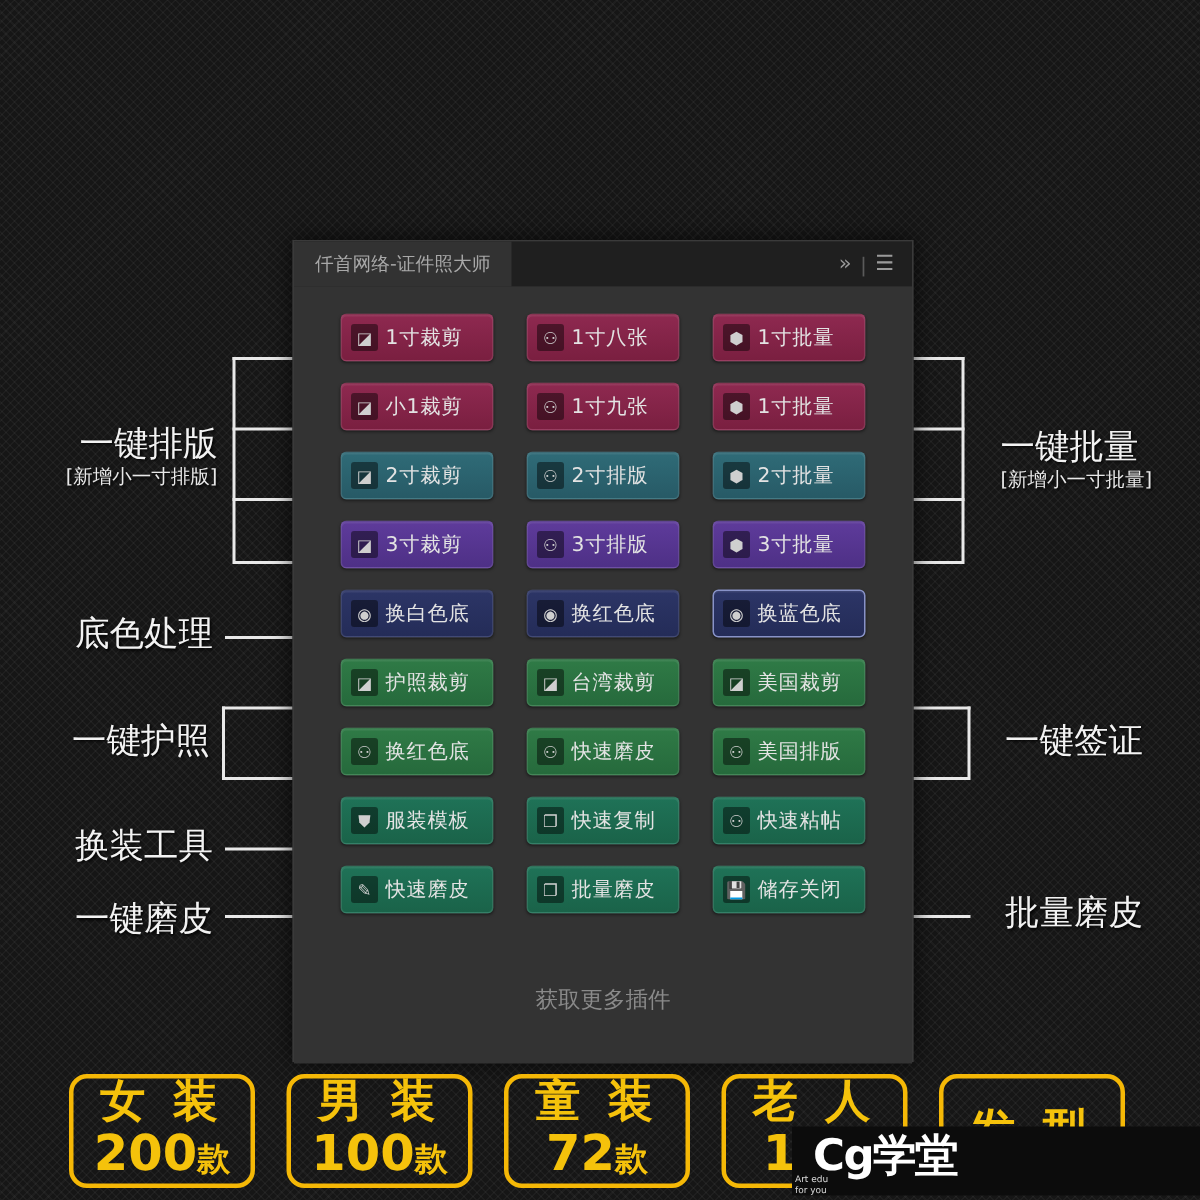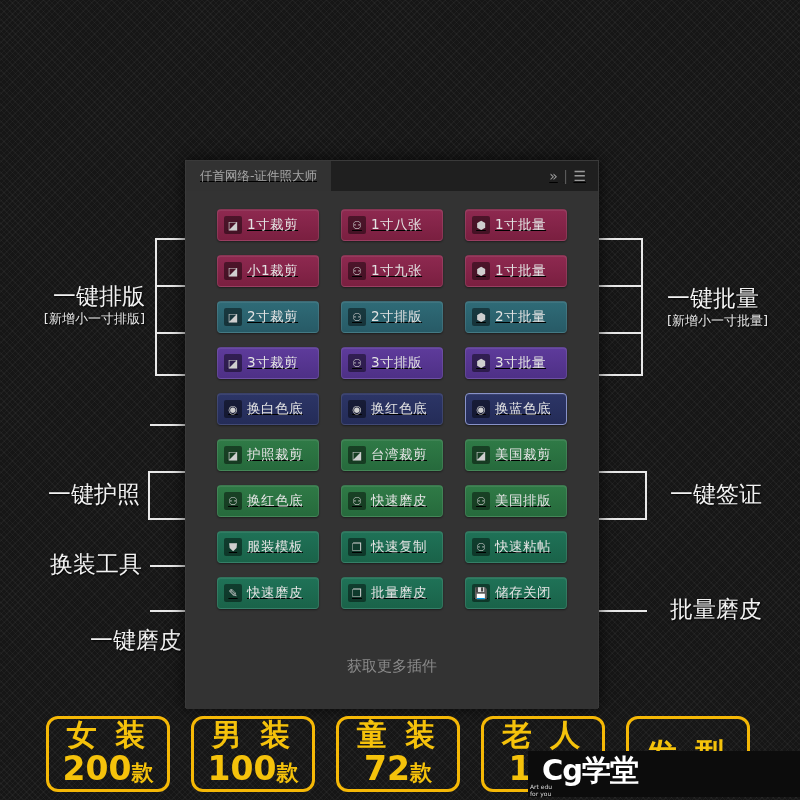--- a/index.html
+++ b/index.html
@@ -43,26 +43,25 @@
     line-height: 52px;
     color: #FFFFFF;
     text-shadow: 2px 2px 0 #000;
     white-space: nowrap;
   }
   #banner-sub .v { color: #F5C20B; font-family: "DejaVu Serif", serif; font-style: italic; font-size: 48px; }
   #banner-sub .ver { color: #F5C20B; }
 
   
   #panel {
-    position: absolute; left: 185px; top: 160px;
+    position: absolute; left: 195px; top: 160px;
     width: 414px; height: 548px;
     background: #2B2B2B;
     border: 1px solid #3a3a3a;
     box-shadow: 0 0 14px rgba(0,0,0,.75);
-    text-decoration: underline;
   }
   #panel-tabbar {
     position: relative;
     height: 30px;
     background: #1F1F1F;
     display: flex; align-items: center;
   }
   #panel-tab {
     height: 30px; line-height: 30px;
     padding: 0 14px;
@@ -260,27 +259,30 @@
     <div class="arrow left" style="left:573px; top:514px;"></div>
 
     <div class="line hline" style="left:582px; top:610px; width:65px;"></div>
     <div class="arrow left" style="left:573px; top:606px;"></div>
   </div>
 
   <div class="callout l" style="left:0px; top:283px; width:145px;">
     <span class="big">一键排版</span>
     <span class="small">[新增小一寸排版]</span>
   </div>
+  <div class="callout l" style="left:0px; top:410px; width:142px;">
+    <span class="big">底色处理</span>
+  </div>
   <div class="callout l" style="left:0px; top:481px; width:140px;">
     <span class="big">一键护照</span>
   </div>
   <div class="callout l" style="left:0px; top:551px; width:142px;">
     <span class="big">换装工具</span>
   </div>
-  <div class="callout l" style="left:0px; top:627px; width:142px;margin-left:40px;">
+  <div class="callout l" style="left:0px; top:600px; width:142px;">
     <span class="big">一键磨皮</span>
   </div>
 
   <div class="callout r" style="left:655px; top:285px;">
     <span class="big">一键批量</span>
     <span class="small">[新增小一寸批量]</span>
   </div>
   <div class="callout r" style="left:658px; top:481px;">
     <span class="big">一键签证</span>
   </div>

